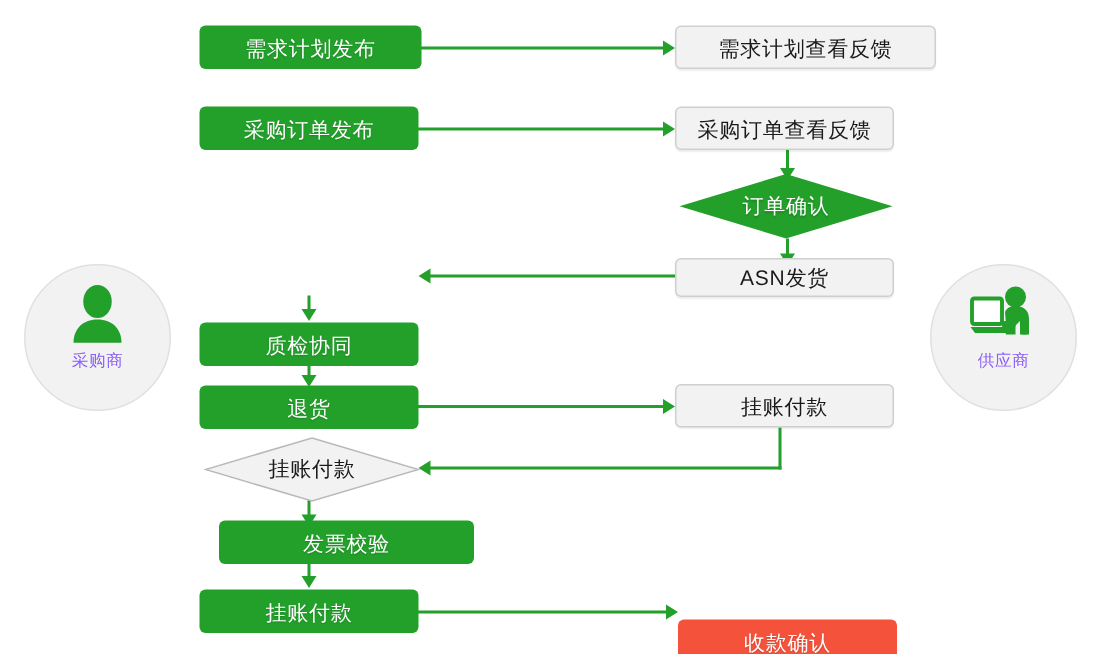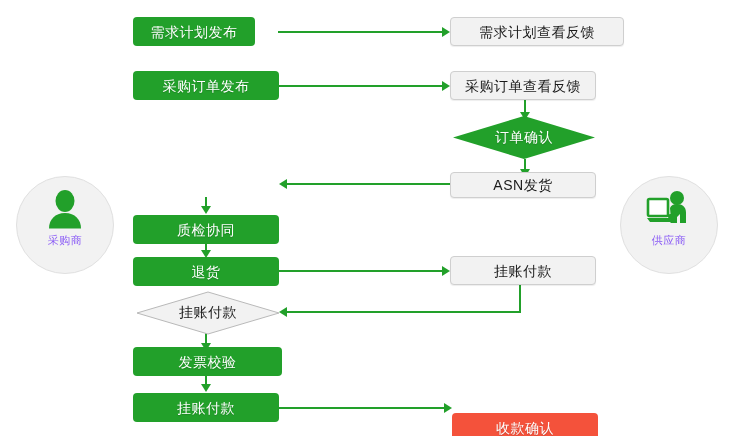--- a/index.html
+++ b/index.html
@@ -169,21 +169,21 @@
 
   <div class="edge v" style="left:205px; top:333px; height:14px;"></div>
   <div class="arrow down" style="left:201px; top:343px;"></div>
 
   <div class="edge v" style="left:205px; top:375px; height:12px;"></div>
   <div class="arrow down" style="left:201px; top:384px;"></div>
 
   <div class="edge h" style="left:278px; top:407px; width:167px;"></div>
   <div class="arrow right" style="left:444px; top:403px;"></div>
 
-  <div class="node green" style="left:133px; top:17px; width:122px; height:29px;">需求计划发布</div>
+  <div class="node green" style="left:133px; top:17px; width:148px; height:29px;">需求计划发布</div>
 
   <div class="node gray" style="left:450px; top:17px; width:174px; height:29px;">需求计划查看反馈</div>
 
   <div class="node green" style="left:133px; top:71px; width:146px; height:29px;">采购订单发布</div>
 
   <div class="node gray" style="left:450px; top:71px; width:146px; height:29px;">采购订单查看反馈</div>
 
   <div class="diamond green" style="left:452px; top:115px; width:144px; height:45px;">
     <svg width="144" height="45" viewBox="0 0 144 45">
       <polygon points="72,1 143,22.5 72,44 1,22.5" fill="#22a02a"></polygon>
@@ -200,21 +200,21 @@
 
   <div class="node gray" style="left:450px; top:256px; width:146px; height:29px;">挂账付款</div>
 
   <div class="diamond gray" style="left:136px; top:291px; width:144px; height:44px;">
     <svg width="144" height="44" viewBox="0 0 144 44">
       <polygon points="72,1 143,22 72,43 1,22" fill="#f2f2f2" stroke="#b9b9b9" stroke-width="1"></polygon>
     </svg>
     <span class="dlabel">挂账付款</span>
   </div>
 
-  <div class="node green" style="left:133px; top:347px; width:149px; height:29px;">发票校验</div>
+  <div class="node green" style="left:146px; top:347px; width:170px; height:29px;">发票校验</div>
 
   <div class="node green" style="left:133px; top:393px; width:146px; height:29px;text-align:right;">挂账付款</div>
 
   <div class="node orange" style="left:452px; top:393px; width:146px; height:29px;margin-top:20px;">收款确认</div>
 
   <div class="actor" style="left:16px; top:176px;">
     <svg class="glyph" viewBox="0 0 46 42">
       <ellipse cx="23" cy="11" rx="9.5" ry="11" fill="#22a02a"></ellipse>
       <path d="M23 23c-10 0-16 6.5-16 15.5h32C39 29.5 33 23 23 23z" fill="#22a02a"></path>
     </svg>

